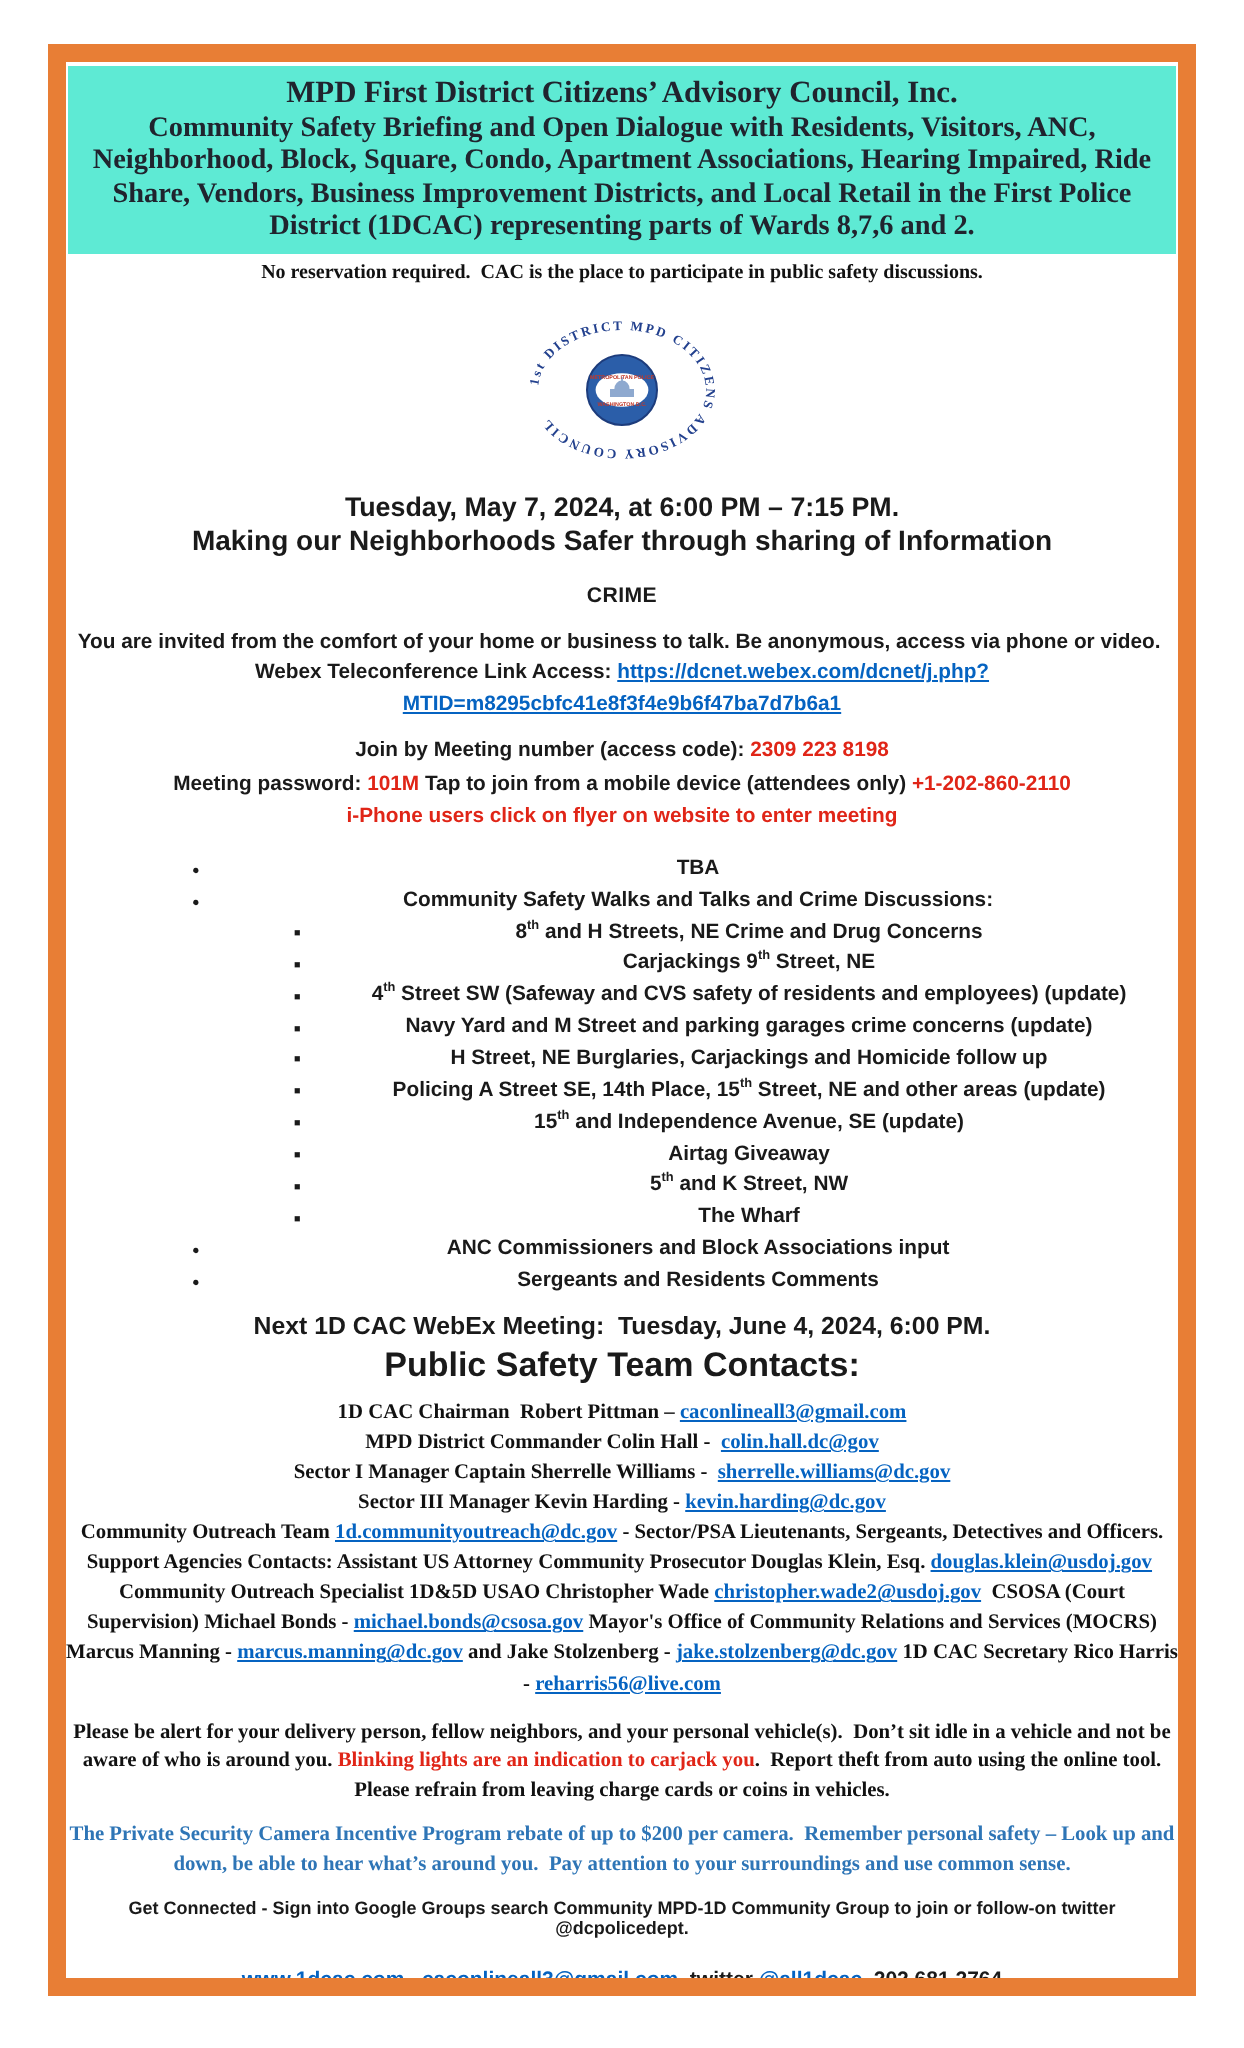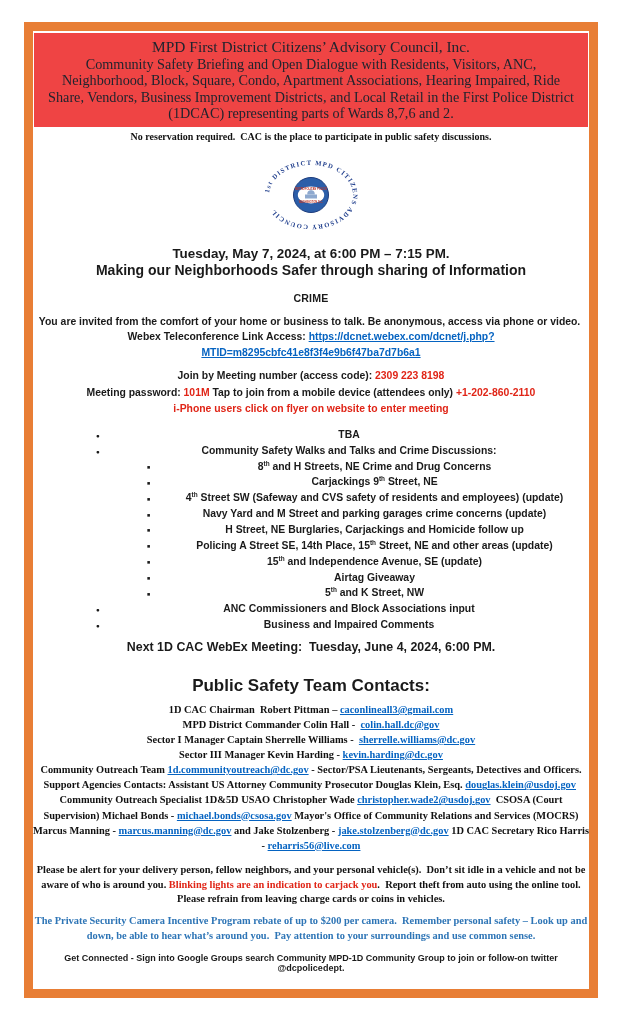--- a/index.html
+++ b/index.html
@@ -8,22 +8,22 @@
     font-family:"Liberation Sans",sans-serif;color:#1a1a1a;
     -webkit-font-smoothing:antialiased;
   }
   .frame{
     position:absolute;left:24px;top:22px;width:556px;height:958px;
     border:9px solid #E87E35;background:#ffffff;text-align:center;
     overflow:hidden;box-sizing:content-box;
   }
   
   .band{
-    margin:2px 1px 0;background:#ef4444;color:#20242E;
-    font-family:"Liberation Serif",serif;font-weight:normal;
+    margin:2px 1px 0;background:#5eead4;color:#20242E;
+    font-family:"Liberation Serif",serif;font-weight:bold;
     padding:5px 12px 6px;line-height:1.13;
   }
   .band-title{font-size:15.4px;}
   .band-body{font-size:14.2px;margin-top:1px;}
   .note{
     font-family:"Liberation Serif",serif;font-weight:bold;
     font-size:10px;margin-top:4px;color:#111;
   }
   .logo{display:block;margin:14px auto 0;}
   .date-line{font-size:13.4px;font-weight:bold;margin-top:14px;}
@@ -36,21 +36,21 @@
     list-style:none;text-align:center;margin:12px 0 0;padding:0 0 0 62px;
     font-size:10.4px;font-weight:bold;line-height:1.14;
   }
   .agenda li{position:relative;padding-left:14px;margin:0 0 4px;}
   .agenda li::before{content:"●";font-size:6.3px;position:absolute;left:1px;top:3px;}
   .agenda ul.sub{list-style:none;margin:4px 0 0;padding-left:37px;}
   .agenda ul.sub li{margin:0 0 4px;}
   .agenda ul.sub li::before{content:"■";font-size:5.4px;left:1px;top:3.5px;}
   sup{font-size:.62em;vertical-align:super;line-height:0;}
   .next-meeting{font-size:12.4px;font-weight:bold;margin-top:9px;}
-  .pstc-heading{font-size:17px;font-weight:bold;margin-top:22px;}
+  .pstc-heading{font-size:17px;font-weight:bold;margin-top:3px;}
   .contacts{
     font-family:"Liberation Serif",serif;font-weight:bold;
     font-size:10.4px;margin-top:6px;line-height:1.45;color:#111;
   }
   .alert-para,.camera-para{
     font-family:"Liberation Serif",serif;font-weight:bold;
     font-size:10.4px;line-height:1.42;padding:0 1px;color:#111;
   }
   .alert-para{margin-top:10px;}
   .camera-para{margin-top:7px;color:#2E75B6;}
@@ -105,23 +105,24 @@
       <li><span>Community Safety Walks and Talks and Crime Discussions:</span><ul class="sub">
           <li>8<sup>th</sup> and H Streets, NE Crime and Drug Concerns</li>
           <li>Carjackings 9<sup>th</sup> Street, NE</li>
           <li>4<sup>th</sup> Street SW (Safeway and CVS safety of residents and employees) (update)</li>
           <li>Navy Yard and M Street and parking garages crime concerns (update)</li>
           <li>H Street, NE Burglaries, Carjackings and Homicide follow up</li>
           <li>Policing A Street SE, 14th Place, 15<sup>th</sup> Street, NE and other areas (update)</li>
           <li>15<sup>th</sup> and Independence Avenue, SE (update)</li>
           <li>Airtag Giveaway</li>
           <li>5<sup>th</sup> and K Street, NW</li>
+          <li>The Wharf</li>
         </ul></li>
       <li><span>ANC Commissioners and Block Associations input</span></li>
-      <li><span>Business and Impaired Comments</span></li>
+      <li><span>Sergeants and Residents Comments</span></li>
     </ul>
 
   <div class="next-meeting">Next 1D CAC WebEx Meeting:&nbsp; Tuesday, June 4, 2024, 6:00 PM.</div>
 
   <div class="pstc-heading">Public Safety Team Contacts:</div>
 
   <div class="contacts">
     <div><span>1D CAC Chairman&nbsp; Robert Pittman – </span><span class="seg-link">caconlineall3@gmail.com</span></div>
     <div><span>MPD District Commander Colin Hall - &nbsp;</span><span class="seg-link">colin.hall.dc@gov</span></div>
     <div><span>Sector I Manager Captain Sherrelle Williams - &nbsp;</span><span class="seg-link">sherrelle.williams@dc.gov</span></div>

